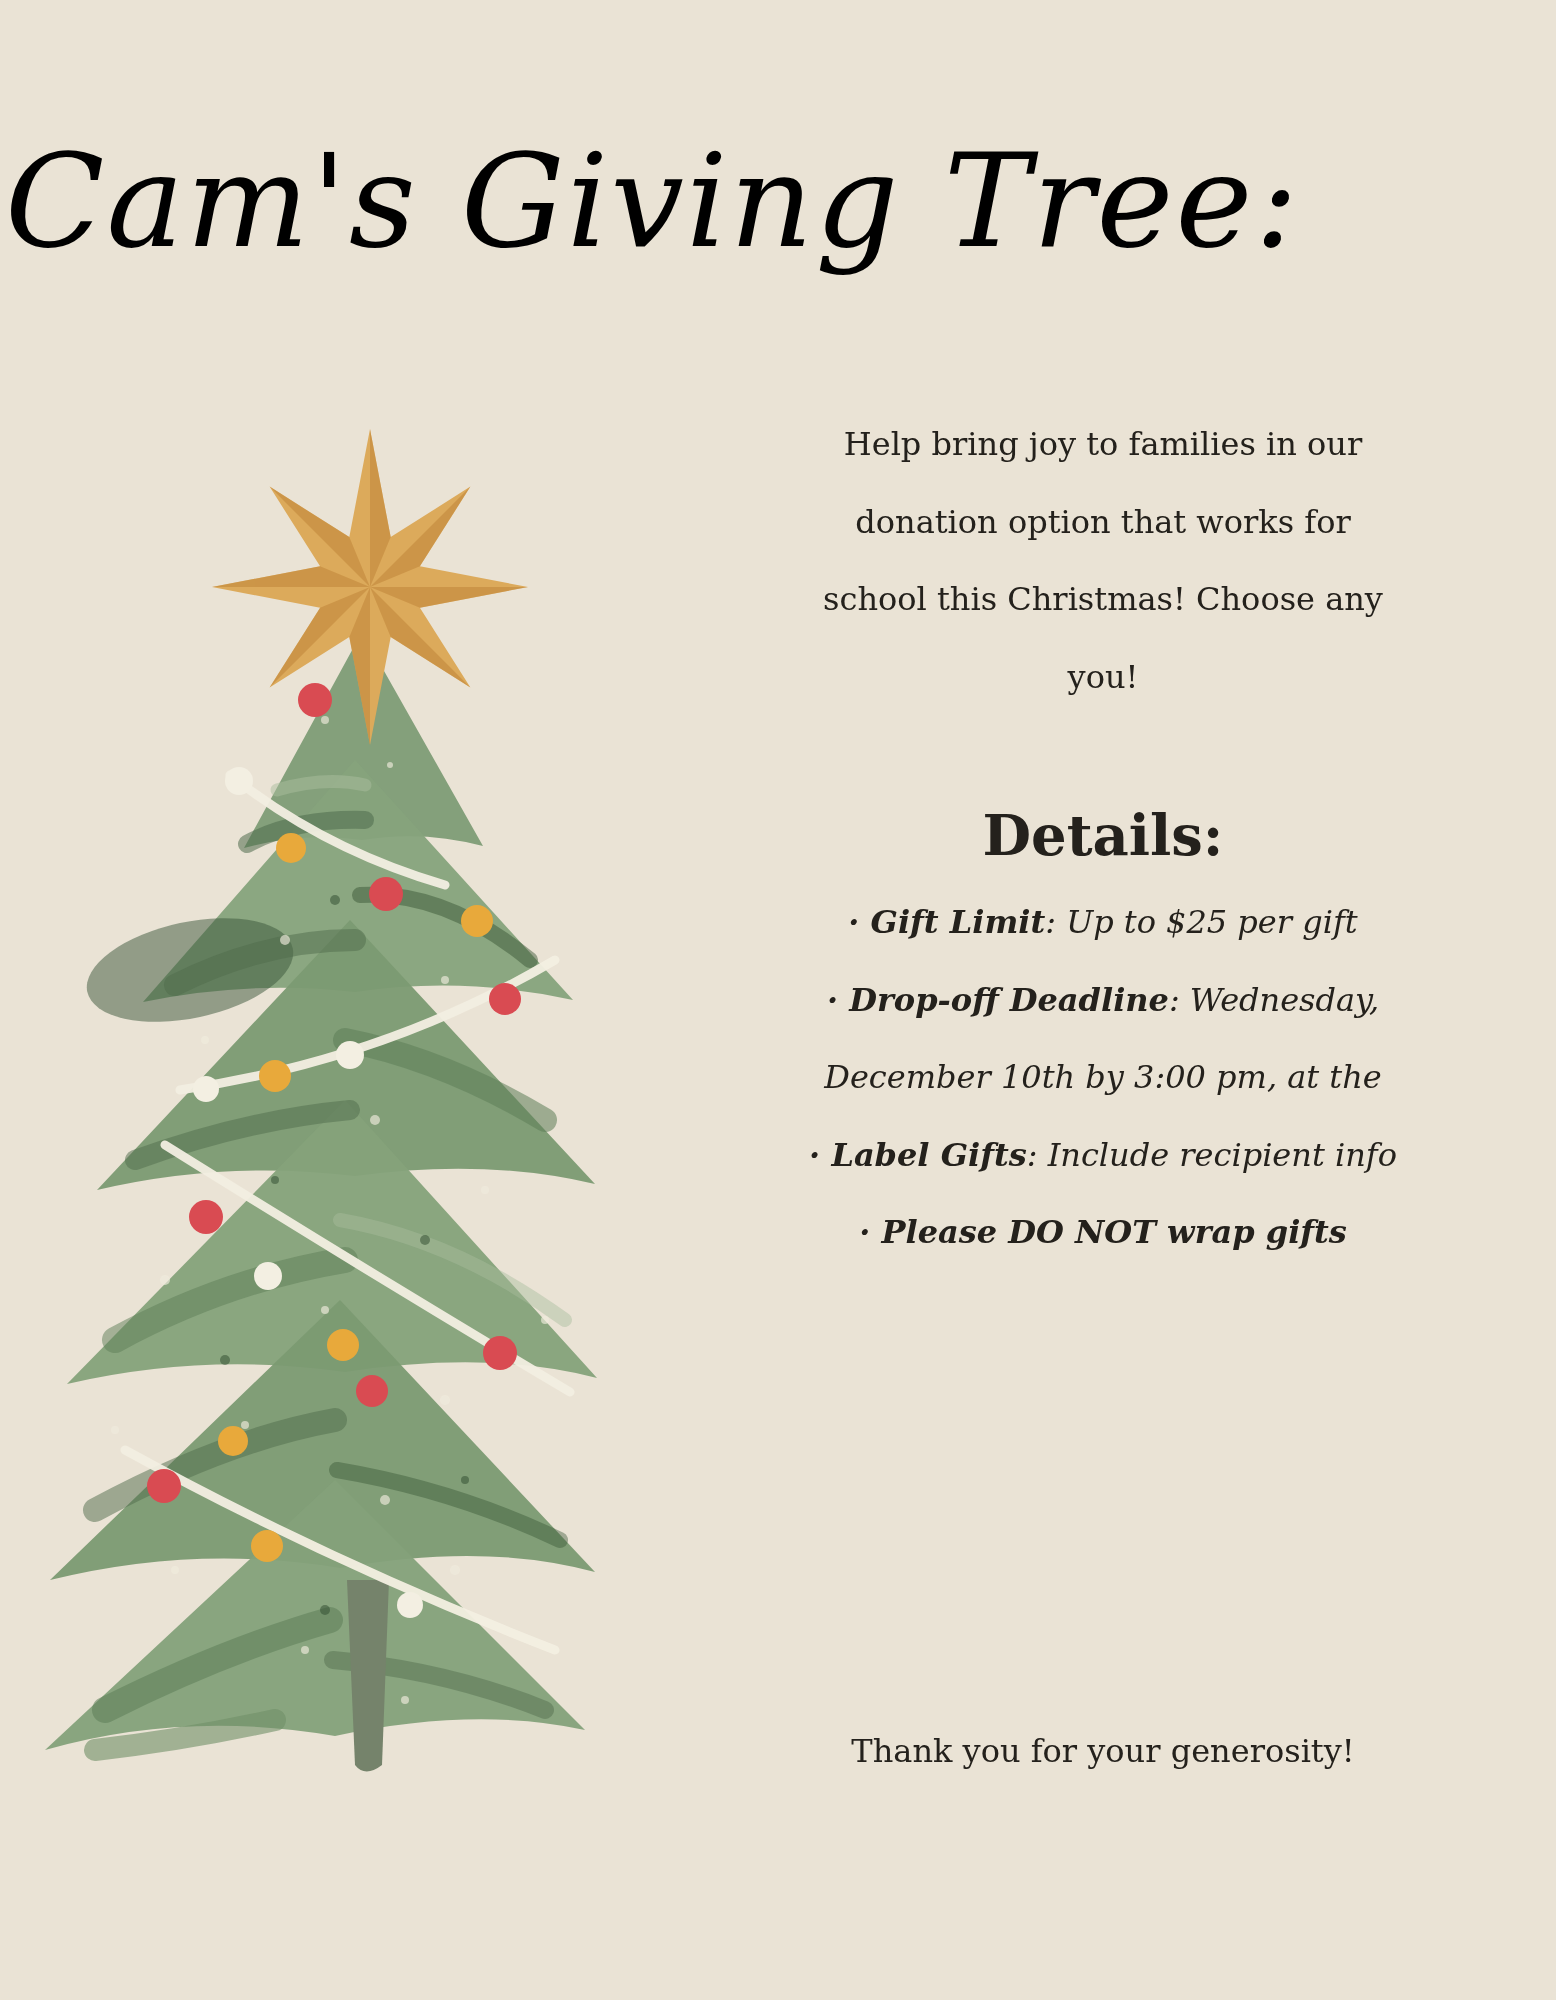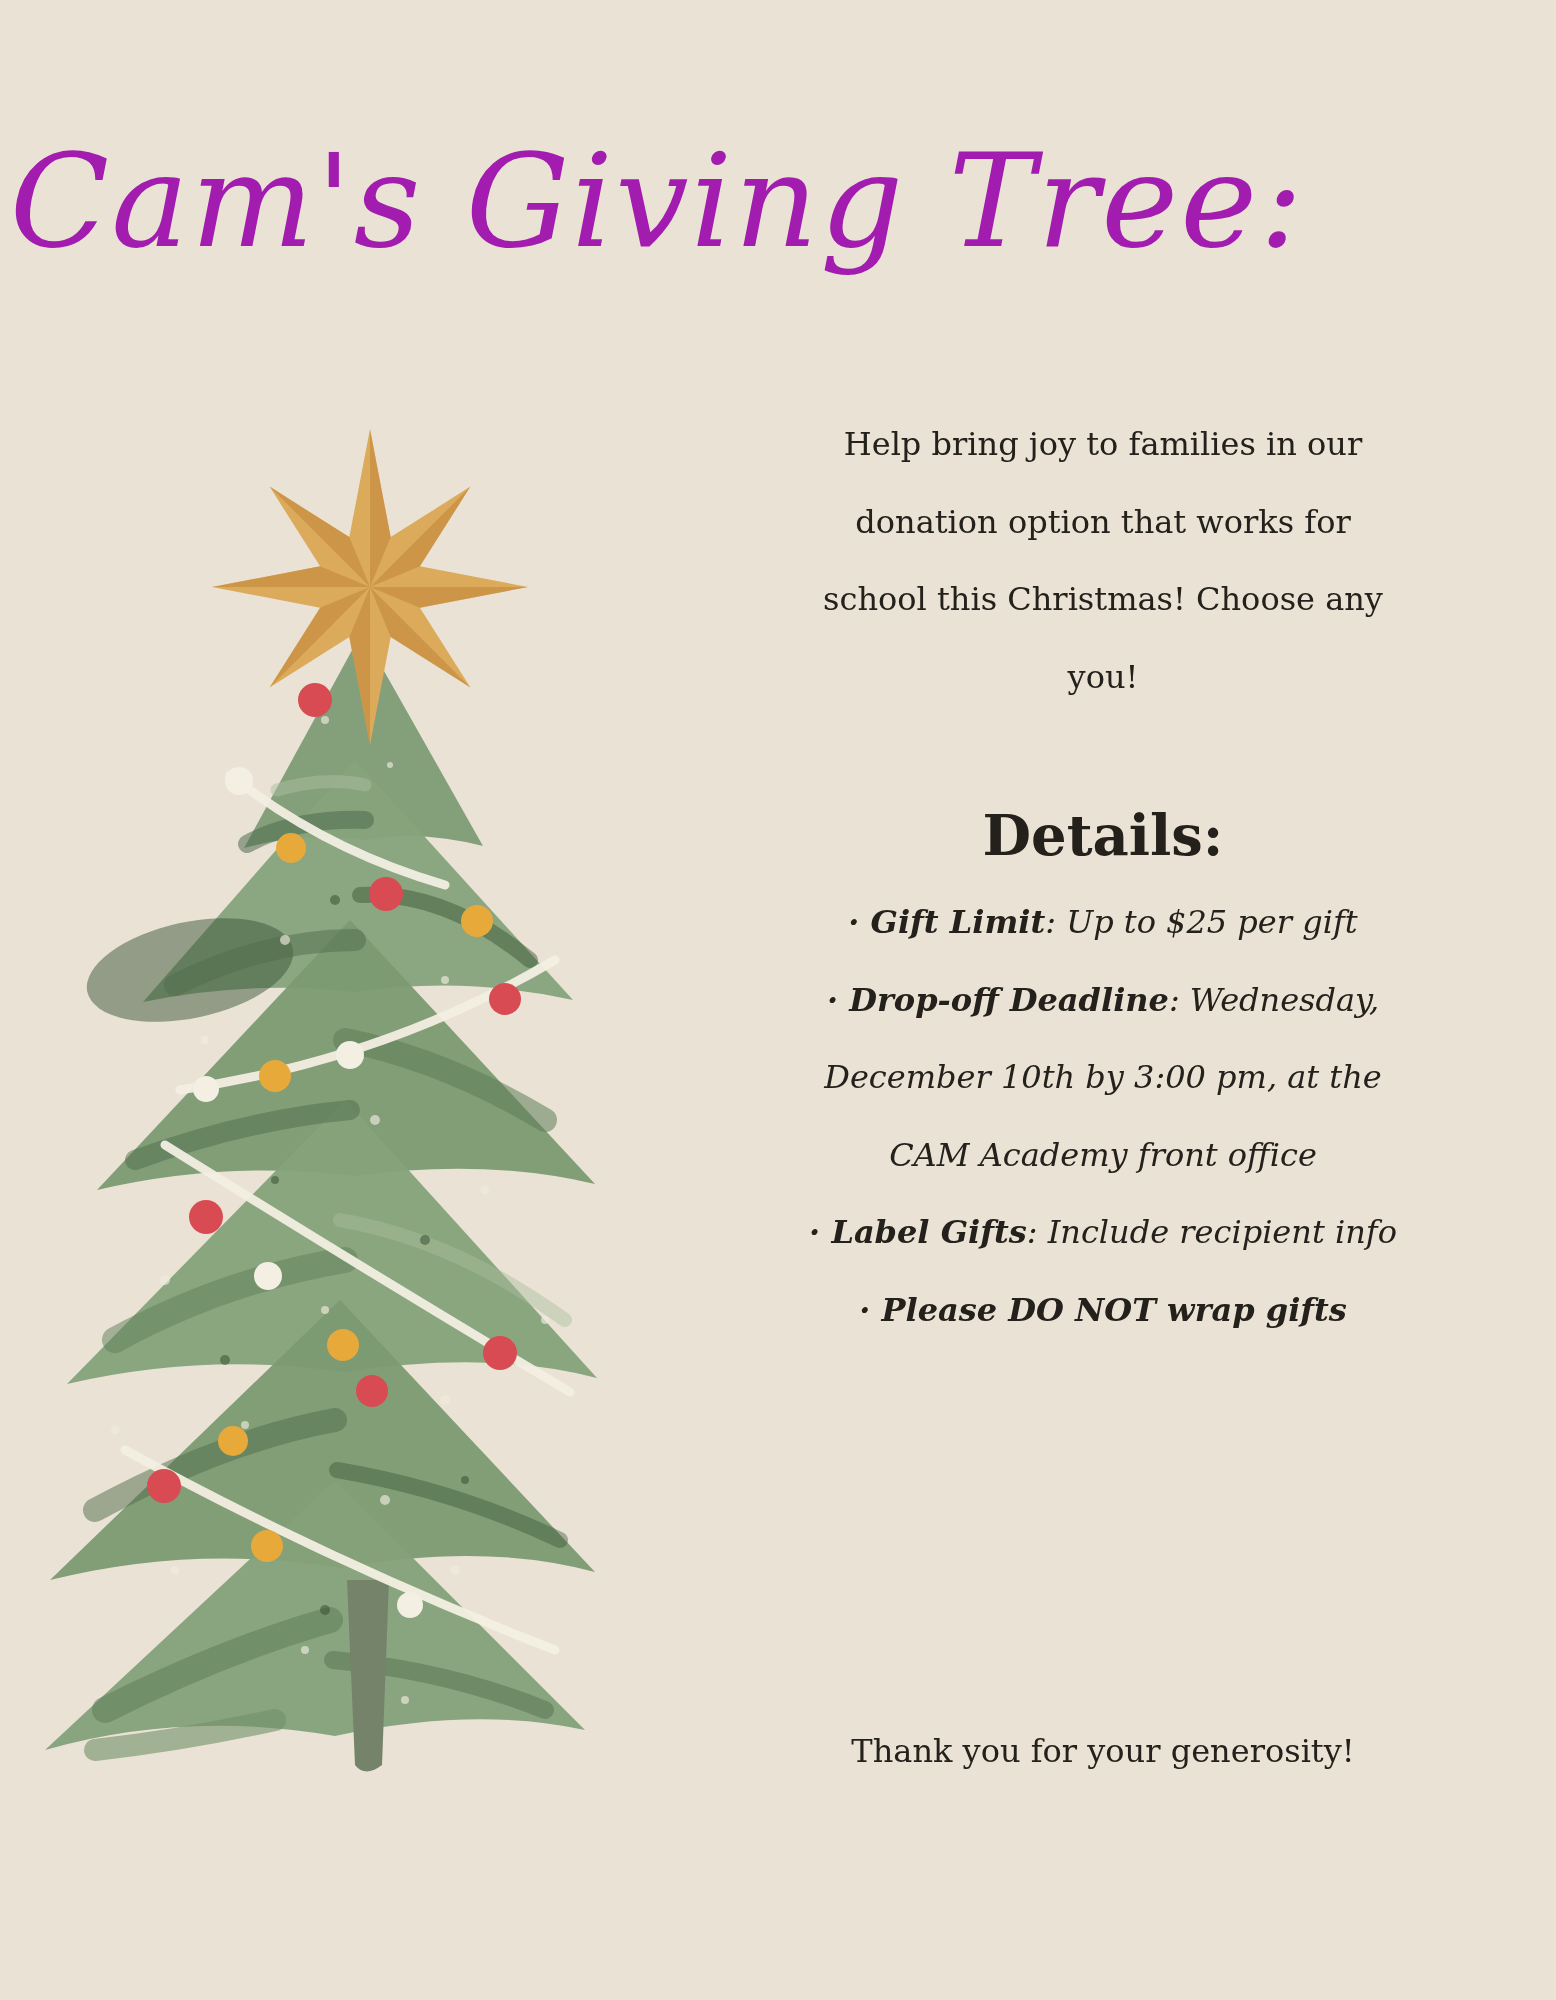--- a/index.html
+++ b/index.html
@@ -1,23 +1,23 @@
 <!DOCTYPE html>
 <html><head>
 <meta charset="utf-8">
 <style>
   html,body{margin:0;padding:0;background:#eae3d5;}
   .page{
     position:relative;width:1556px;height:2000px;background:#eae3d5;
     overflow:hidden;font-family:"DejaVu Serif",serif;color:#24211c;
   }
   .title{
-    position:absolute;left:5px;top:30px;width:1300px;text-align:right;
+    position:absolute;left:5px;top:30px;width:1300px;text-align:left;
     font-style:italic;font-weight:400;font-size:130px;line-height:1.3;
-    color:#a21caf;letter-spacing:2px;white-space:nowrap;
+    color:#000000;letter-spacing:2px;white-space:nowrap;
   }
   .illustration{position:absolute;left:25px;top:420px;width:575px;height:1360px;margin:0;}
   .col{
     position:absolute;left:723px;width:760px;text-align:center;
     font-size:32px;line-height:77.5px;color:#24211c;
   }
   .col .line{white-space:nowrap;}
   .intro{top:406px;}
   .details-heading{top:800px;line-height:70px;font-weight:bold;font-size:56px;}
   .details-list{top:884px;font-style:italic;}
@@ -149,21 +149,20 @@
     <div class="line">school this Christmas! Choose any</div>
     <div class="line">you!</div>
   </div>
 
   <div class="col details-heading">Details:</div>
 
   <div class="col details-list">
     <div class="line"><span class="b">· </span><span class="b">Gift Limit</span><span>: Up to $25 per gift</span></div>
     <div class="line"><span class="b">· </span><span class="b">Drop-off Deadline</span><span>: Wednesday,</span></div>
     <div class="line"><span class="b"></span><span class="b"></span><span>December 10th by 3:00 pm, at the</span></div>
-    <div class="line"><span class="b"></span><span class="b"></span><span>CAM Academy front office</span></div>
     <div class="line"><span class="b">· </span><span class="b">Label Gifts</span><span>: Include recipient info</span></div>
     <div class="line"><span class="b">· </span><span class="b">Please DO NOT wrap gifts</span><span></span></div>
   </div>
 
 
   <div class="col closing">Thank you for your generosity!</div>
 
 </div>
 
 </body></html>

